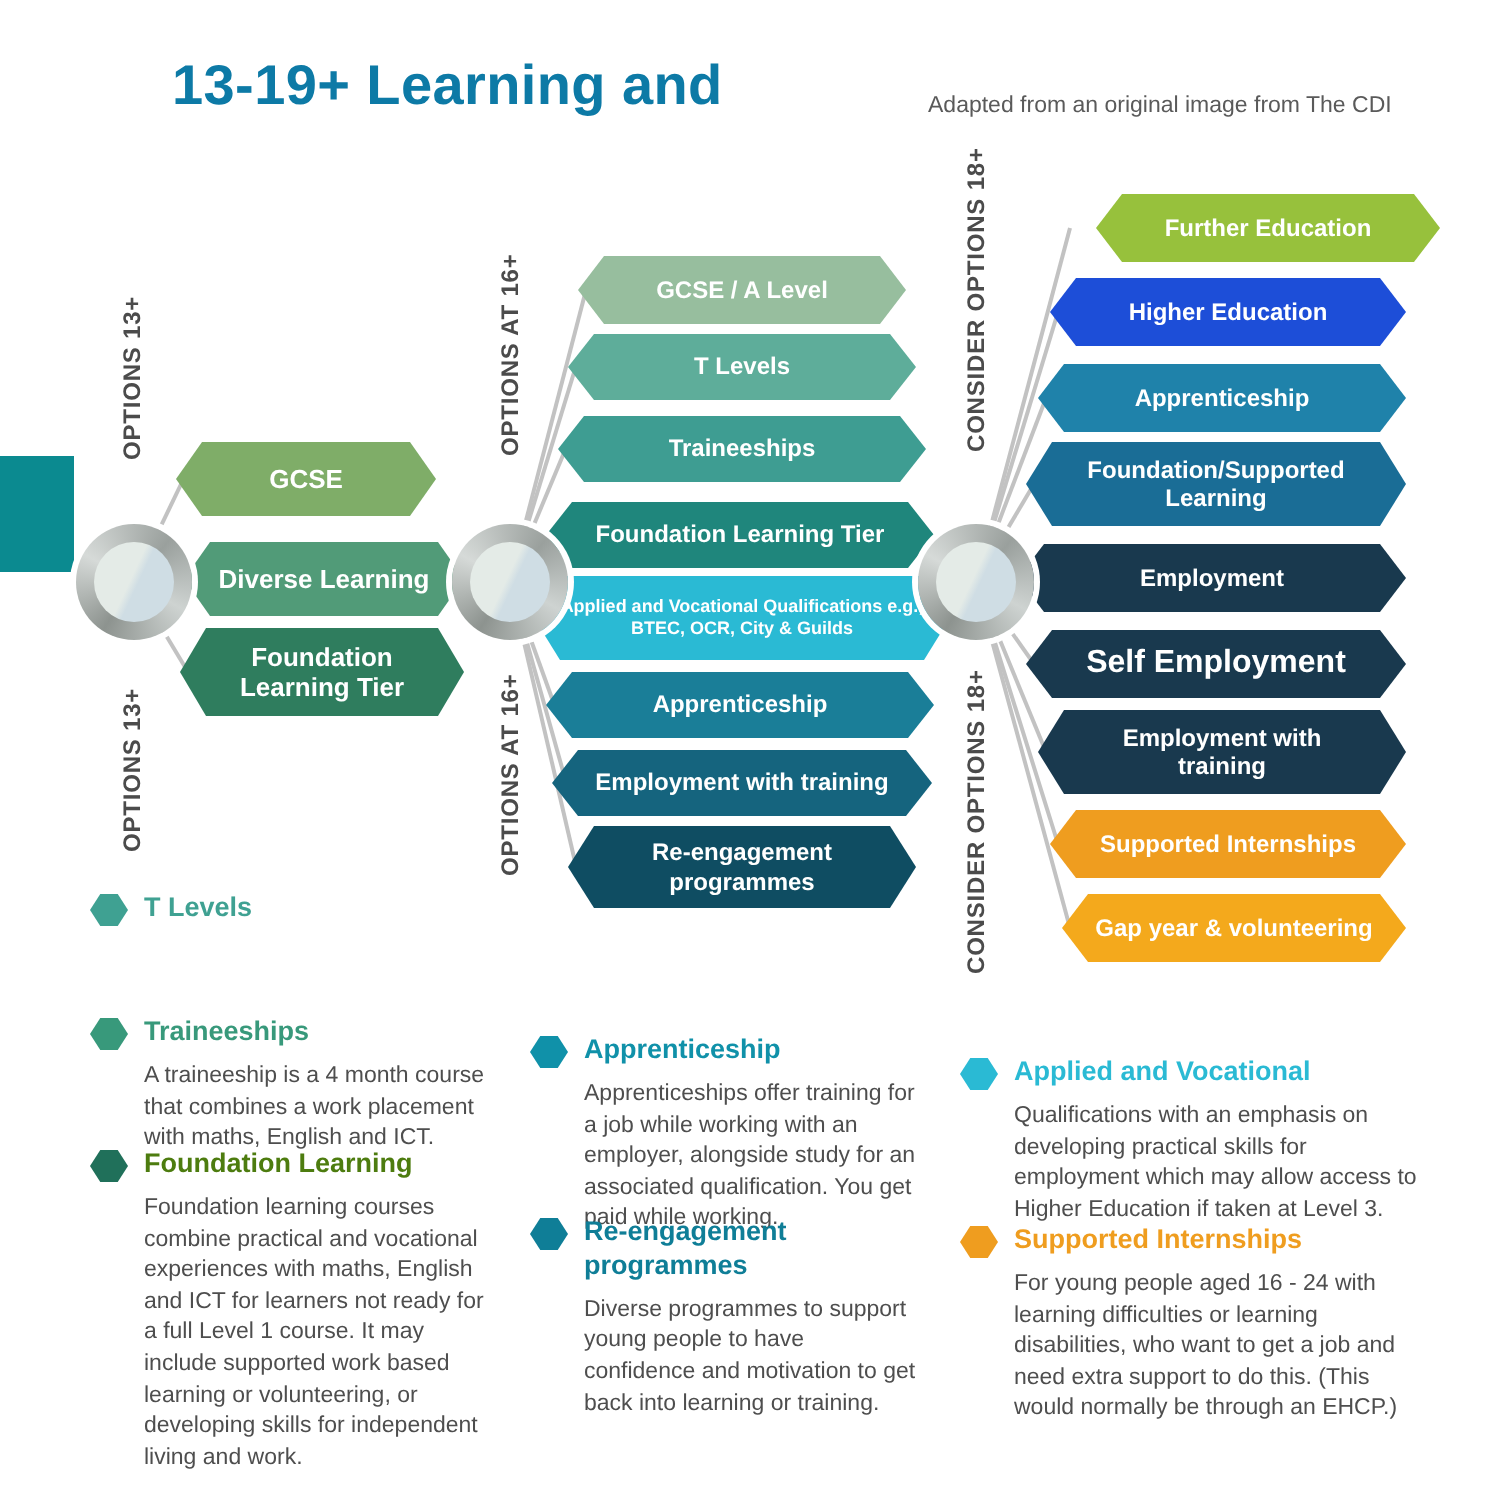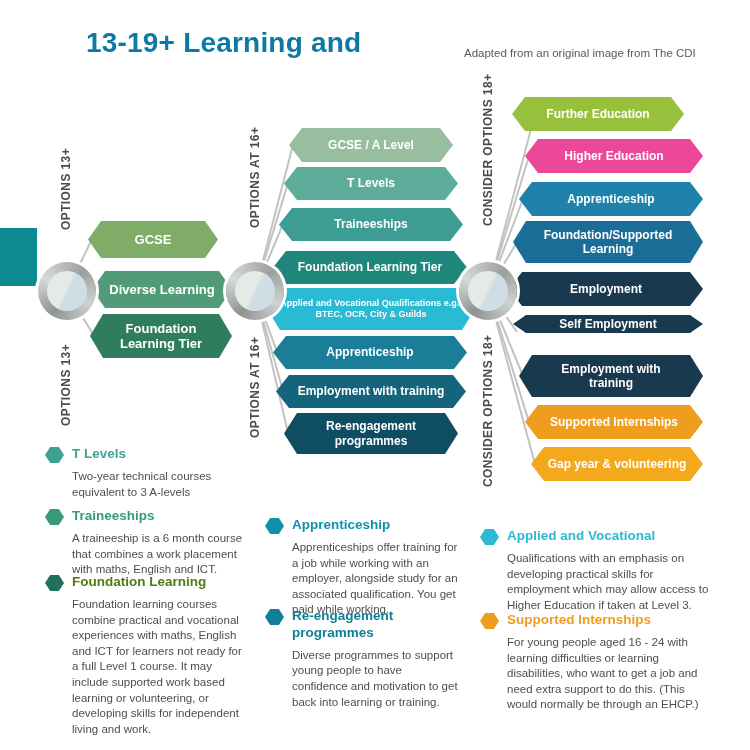--- a/index.html
+++ b/index.html
@@ -98,36 +98,36 @@
 <div class="bar" style="left: 273px; top: 336px; width: 194px; height: 33px; font-size: 12px; background-color: rgb(26, 126, 152);">
   <span>Apprenticeship</span>
 </div>
 <div class="bar" style="left: 276px; top: 375px; width: 190px; height: 33px; font-size: 12px; background-color: rgb(21, 100, 126);">
   <span>Employment with training</span>
 </div>
 <div class="bar" style="left: 284px; top: 413px; width: 174px; height: 41px; font-size: 12px; background-color: rgb(15, 77, 98);">
   <span>Re-engagement programmes</span>
 </div>
 
-<div class="bar" style="left: 512px; top: 97px; width: 172px; height: 34px; font-size: 12px; background-color: rgb(151, 193, 60);">
+<div class="bar" style="left: 548px; top: 97px; width: 172px; height: 34px; font-size: 12px; background-color: rgb(151, 193, 60);">
   <span>Further Education</span>
 </div>
-<div class="bar" style="left: 525px; top: 139px; width: 178px; height: 34px; font-size: 12px; background-color: #ec4899;">
+<div class="bar" style="left: 525px; top: 139px; width: 178px; height: 34px; font-size: 12px; background-color: #1d4ed8;">
   <span>Higher Education</span>
 </div>
 <div class="bar" style="left: 519px; top: 182px; width: 184px; height: 34px; font-size: 12px; background-color: rgb(31, 130, 170);">
   <span>Apprenticeship</span>
 </div>
 <div class="bar" style="left: 513px; top: 221px; width: 190px; height: 42px; font-size: 12px; background-color: rgb(26, 109, 150);">
   <span>Foundation/Supported Learning</span>
 </div>
 <div class="bar" style="left: 509px; top: 272px; width: 194px; height: 34px; font-size: 12px; background-color: rgb(25, 57, 78);">
   <span>Employment</span>
 </div>
-<div class="bar" style="left: 513px; top: 315px; width: 190px; height: 18px; font-size: 12px; background-color: rgb(25, 57, 78); justify-content: center;">
+<div class="bar" style="left: 513px; top: 315px; width: 190px; height: 34px; font-size: 16px; background-color: rgb(25, 57, 78); justify-content: center;">
   <span>Self Employment</span>
 </div>
 <div class="bar" style="left: 519px; top: 355px; width: 184px; height: 42px; font-size: 12px; background-color: rgb(25, 57, 78);">
   <span style="padding:0 30px">Employment with training</span>
 </div>
 <div class="bar" style="left: 525px; top: 405px; width: 178px; height: 34px; font-size: 12px; background-color: rgb(239, 157, 31);">
   <span>Supported Internships</span>
 </div>
 <div class="bar" style="left: 531px; top: 447px; width: 172px; height: 34px; font-size: 12px; background-color: rgb(244, 169, 28);">
   <span style="padding:0 12px">Gap year &amp; volunteering</span>
@@ -140,26 +140,25 @@
 <div class="vlabel" style="left:57px;top:148px;height:82px">OPTIONS 13+</div>
 <div class="vlabel" style="left:57px;top:346px;height:78px">OPTIONS 13+</div>
 <div class="vlabel" style="left:246px;top:128px;height:98px">OPTIONS AT 16+</div>
 <div class="vlabel" style="left:246px;top:334px;height:106px">OPTIONS AT 16+</div>
 <div class="vlabel" style="left:479px;top:72px;height:156px">CONSIDER OPTIONS 18+</div>
 <div class="vlabel" style="left:479px;top:336px;height:150px">CONSIDER OPTIONS 18+</div>
 
 <div class="leg" style="left:45px;top:446px;width:185px">
   <span class="leg-icon" style="background-color: rgb(63, 161, 146);"></span>
   <h3 class="leg-term" style="color: rgb(63, 161, 146);">T Levels</h3>
-  <p class="leg-desc">Two-year technical courses equivalent to 3 A-levels</p>
 </div>
 <div class="leg" style="left:45px;top:508px;width:200px">
   <span class="leg-icon" style="background-color: rgb(56, 153, 123);"></span>
   <h3 class="leg-term" style="color: rgb(56, 153, 123);">Traineeships</h3>
-  <p class="leg-desc">A traineeship is a 6 month course that combines a work placement with maths, English and ICT.</p>
+  <p class="leg-desc">A traineeship is a 4 month course that combines a work placement with maths, English and ICT.</p>
 </div>
 <div class="leg" style="left:45px;top:574px;width:200px">
   <span class="leg-icon" style="background-color: rgb(32, 112, 90);"></span>
   <h3 class="leg-term" style="color: #4d7c0f;">Foundation Learning</h3>
   <p class="leg-desc">Foundation learning courses combine practical and vocational experiences with maths, English and ICT for learners not ready for a full Level 1 course. It may include supported work based learning or volunteering, or developing skills for independent living and work.</p>
 </div>
 <div class="leg" style="left:265px;top:517px;width:195px">
   <span class="leg-icon" style="background-color: rgb(16, 145, 169);"></span>
   <h3 class="leg-term" style="color: rgb(16, 145, 169);">Apprenticeship</h3>
   <p class="leg-desc">Apprenticeships offer training for a job while working with an employer, alongside study for an associated qualification. You get paid while working.</p>

